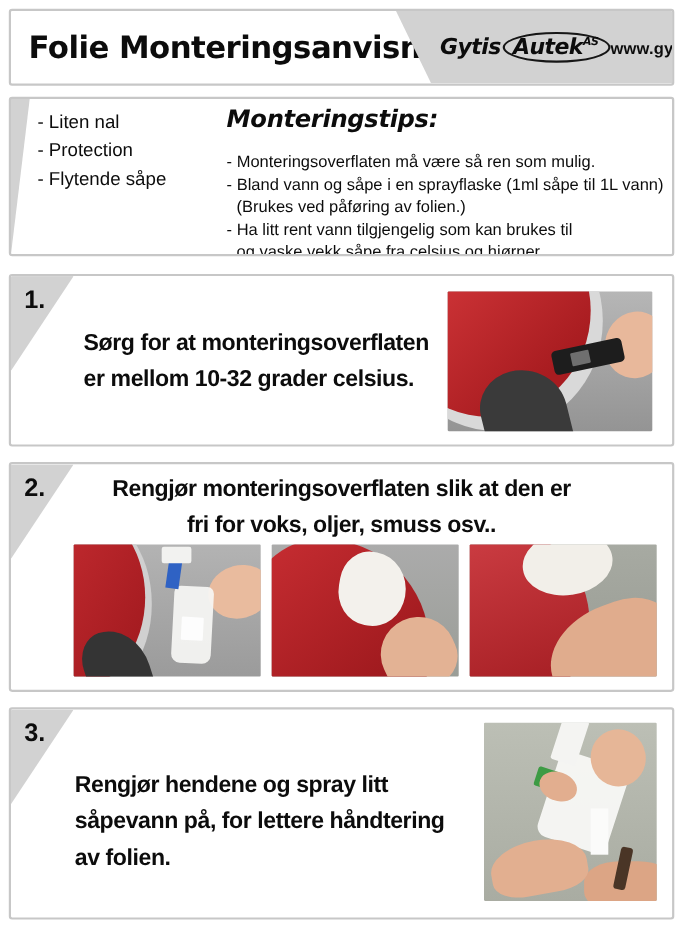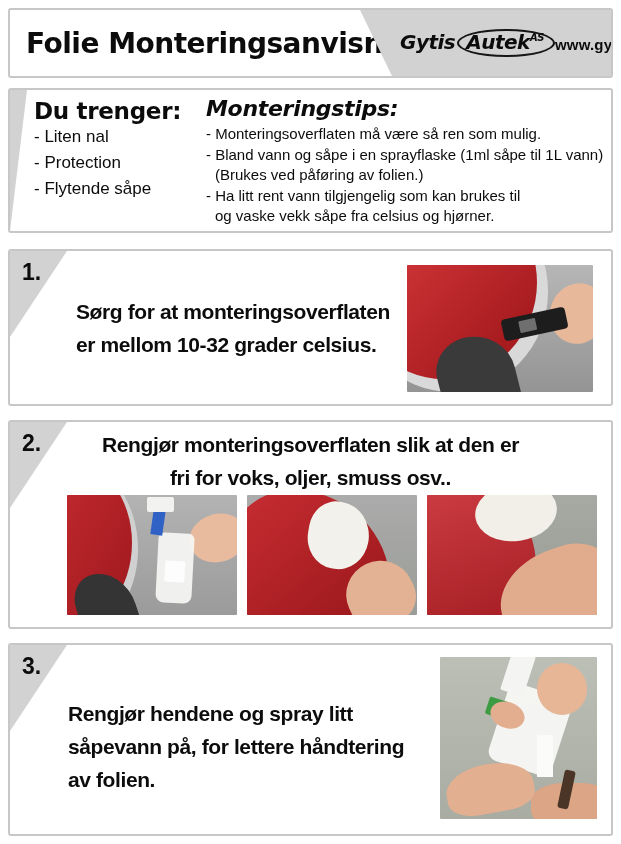--- a/index.html
+++ b/index.html
@@ -37,21 +37,21 @@
   
   #req-box{top:88px;height:145px;background:#d2d2d2;}
   .req-white{position:absolute;inset:0;background:#fff;
              clip-path:polygon(17px 0,100% 0,100% 100%,0 100%);}
   .req-col{position:absolute;left:24px;top:8px;z-index:2;}
   .req-heading{font-size:23px;font-weight:bold;letter-spacing:-0.3px;
                font-family:"DejaVu Sans",sans-serif;}
   .req-item{font-size:17px;line-height:26px;font-weight:500;}
   .tips-col{position:absolute;left:196px;top:6px;z-index:2;}
   .tips-heading{font-size:22px;font-weight:bold;font-style:italic;letter-spacing:-0.3px;
-                font-family:"DejaVu Sans",sans-serif;margin-bottom:3px;}
+                font-family:"DejaVu Sans",sans-serif;margin-bottom:17px;}
   .tips-line{font-size:15px;line-height:20.5px;font-weight:500;white-space:nowrap;}
   .tips-line.cont{padding-left:9px;}
 
   
   .step{background:#fff;}
   .corner-tri{position:absolute;top:0;left:0;width:57px;height:86px;background:#d2d2d2;
               clip-path:polygon(0 0,100% 0,0 100%);}
   .step-number{position:absolute;top:8px;left:12px;font-size:23px;font-weight:600;z-index:2;}
   .step-text{position:absolute;white-space:pre-line;font-weight:bold;letter-spacing:-0.4px;
              font-size:21px;line-height:33px;z-index:2;}
@@ -150,21 +150,20 @@
         <div class="global-globe"></div>
         <div class="global-name">GLOBAL</div>
         <div class="global-tagline">Paint Protection Films</div>
       </div>
     </div>
   </div>
 
   <div class="box" id="req-box">
     <div class="req-white"></div>
     <div class="req-col">
-      <div class="req-heading">Du trenger:</div>
       <div class="req-item">- Liten nal</div>
       <div class="req-item">- Protection</div>
       <div class="req-item">- Flytende såpe</div>
     </div>
     <div class="tips-col">
       <div class="tips-heading">Monteringstips:</div>
       <div class="tips-line">- Monteringsoverflaten må være så ren som mulig.</div>
       <div class="tips-line">- Bland vann og såpe i en sprayflaske (1ml såpe til 1L vann)</div>
       <div class="tips-line cont">(Brukes ved påføring av folien.)</div>
       <div class="tips-line">- Ha litt rent vann tilgjengelig som kan brukes til</div>

